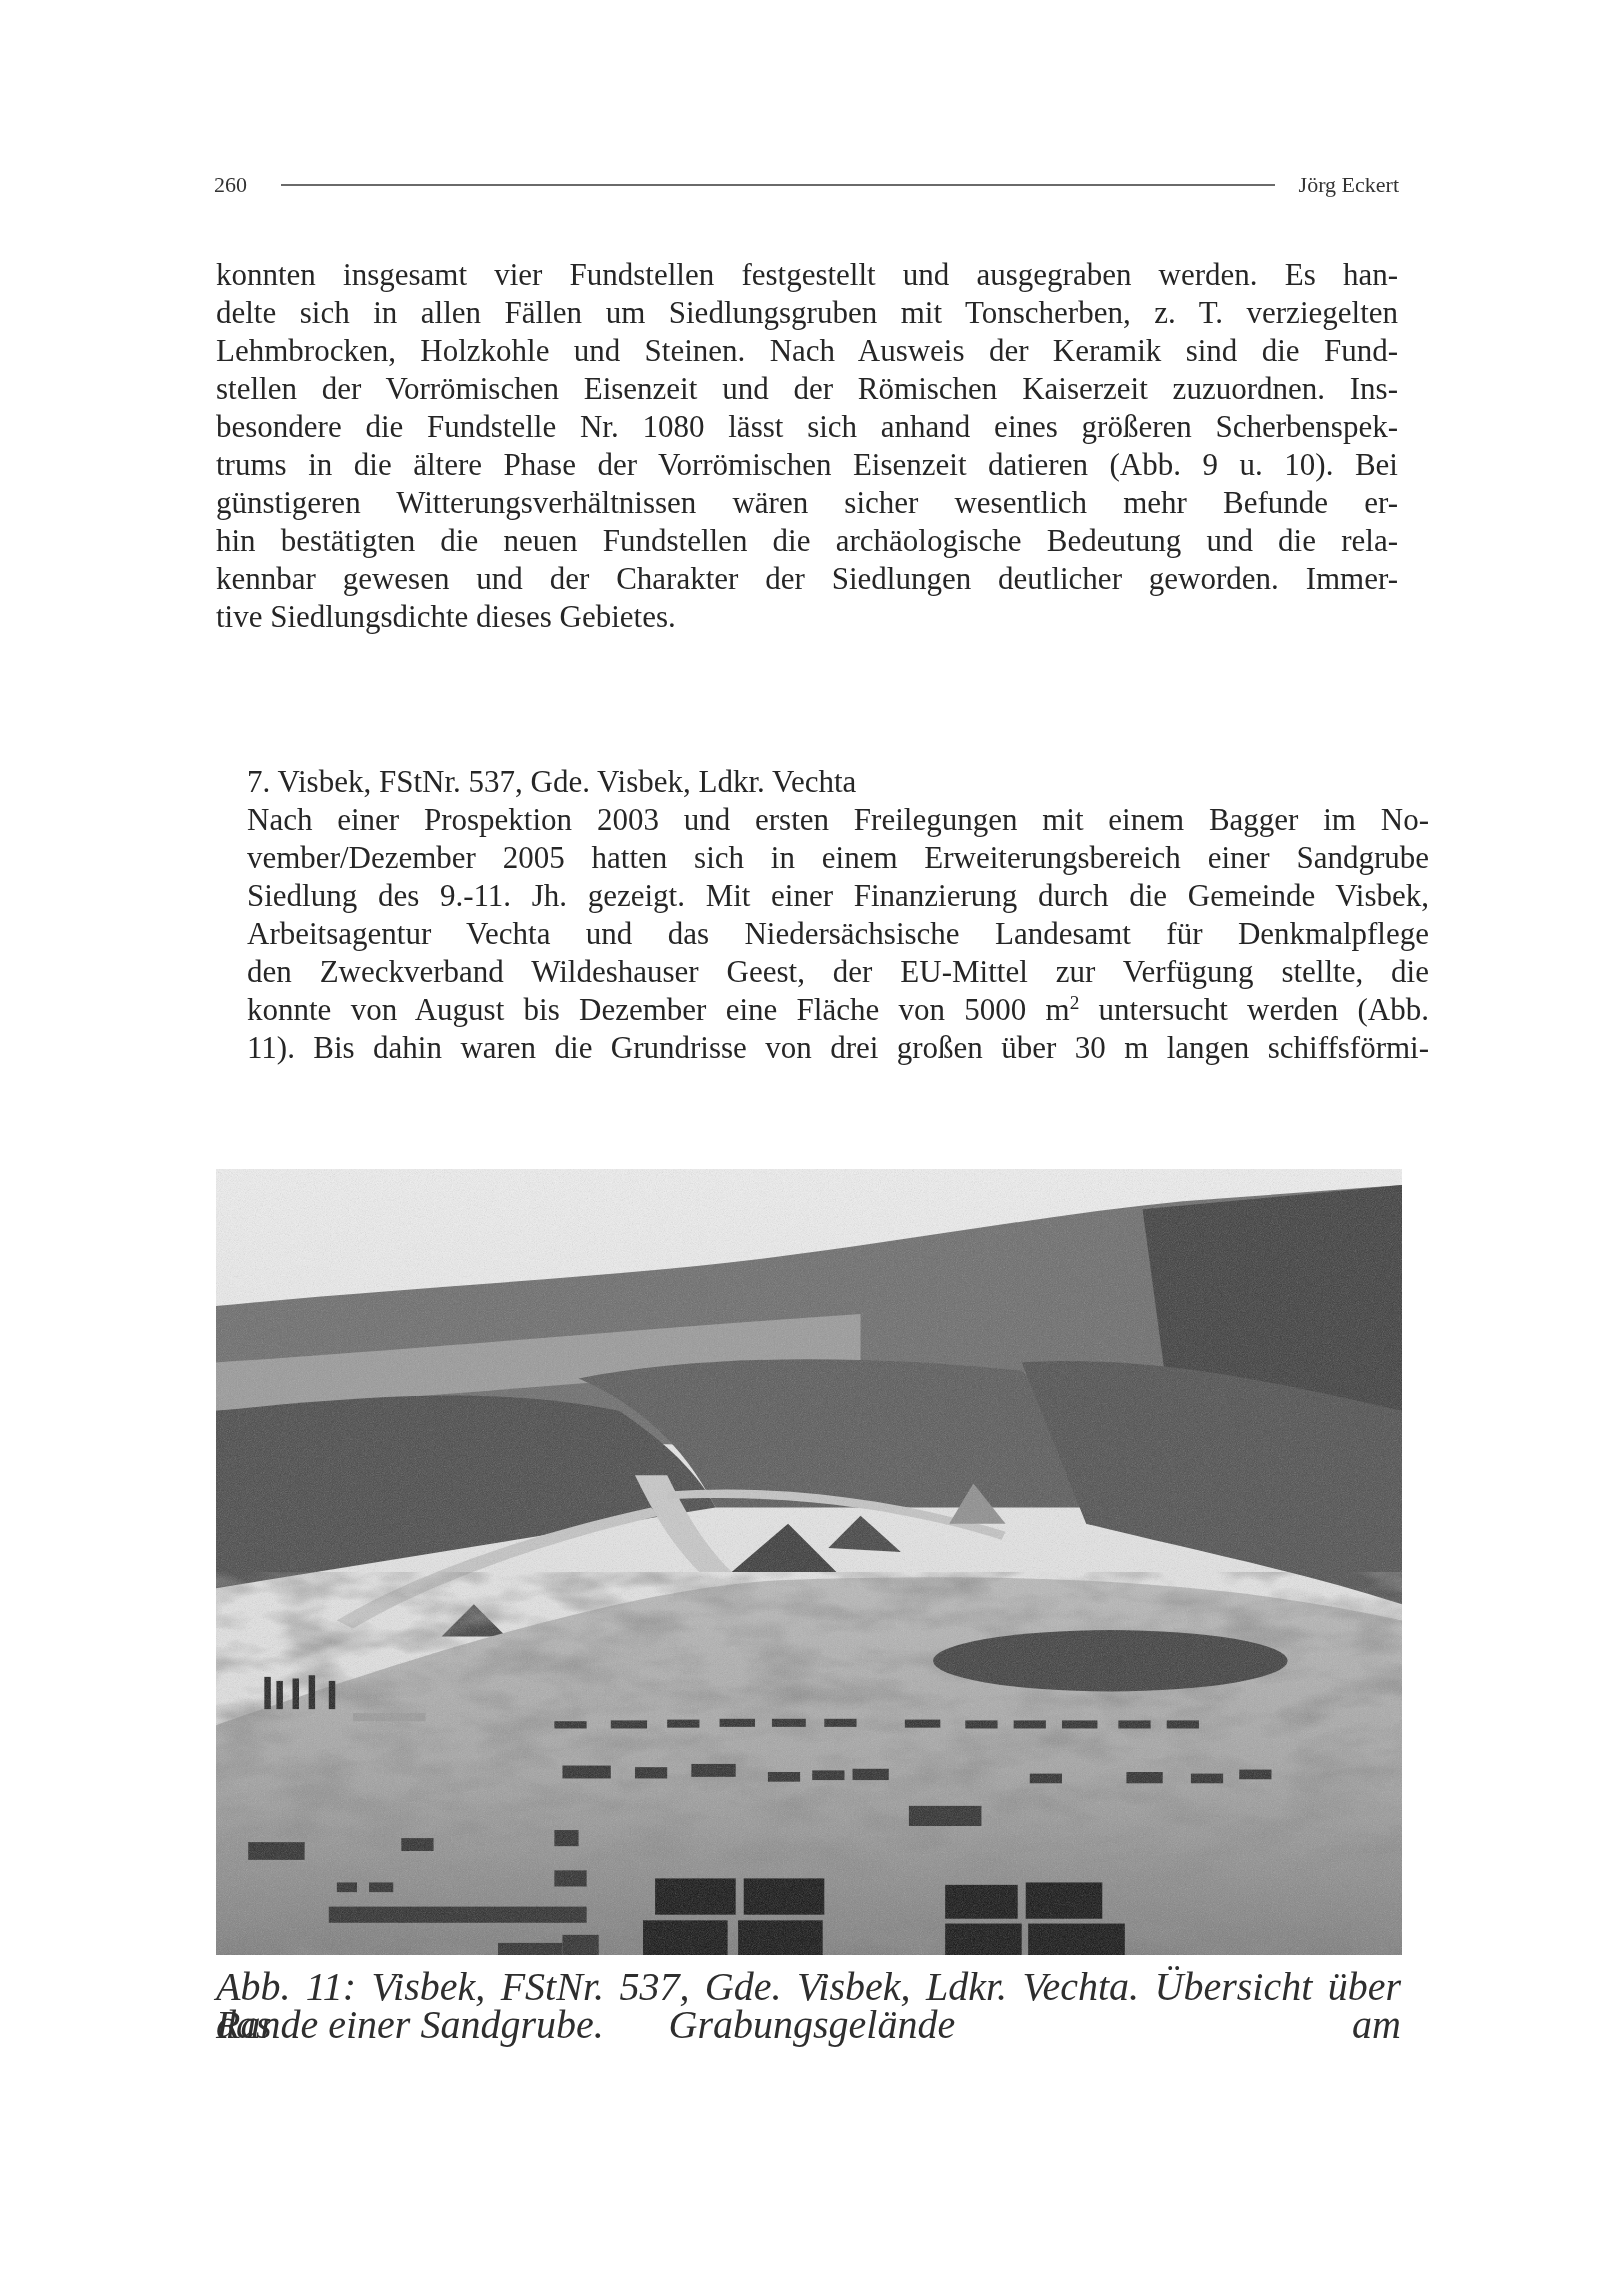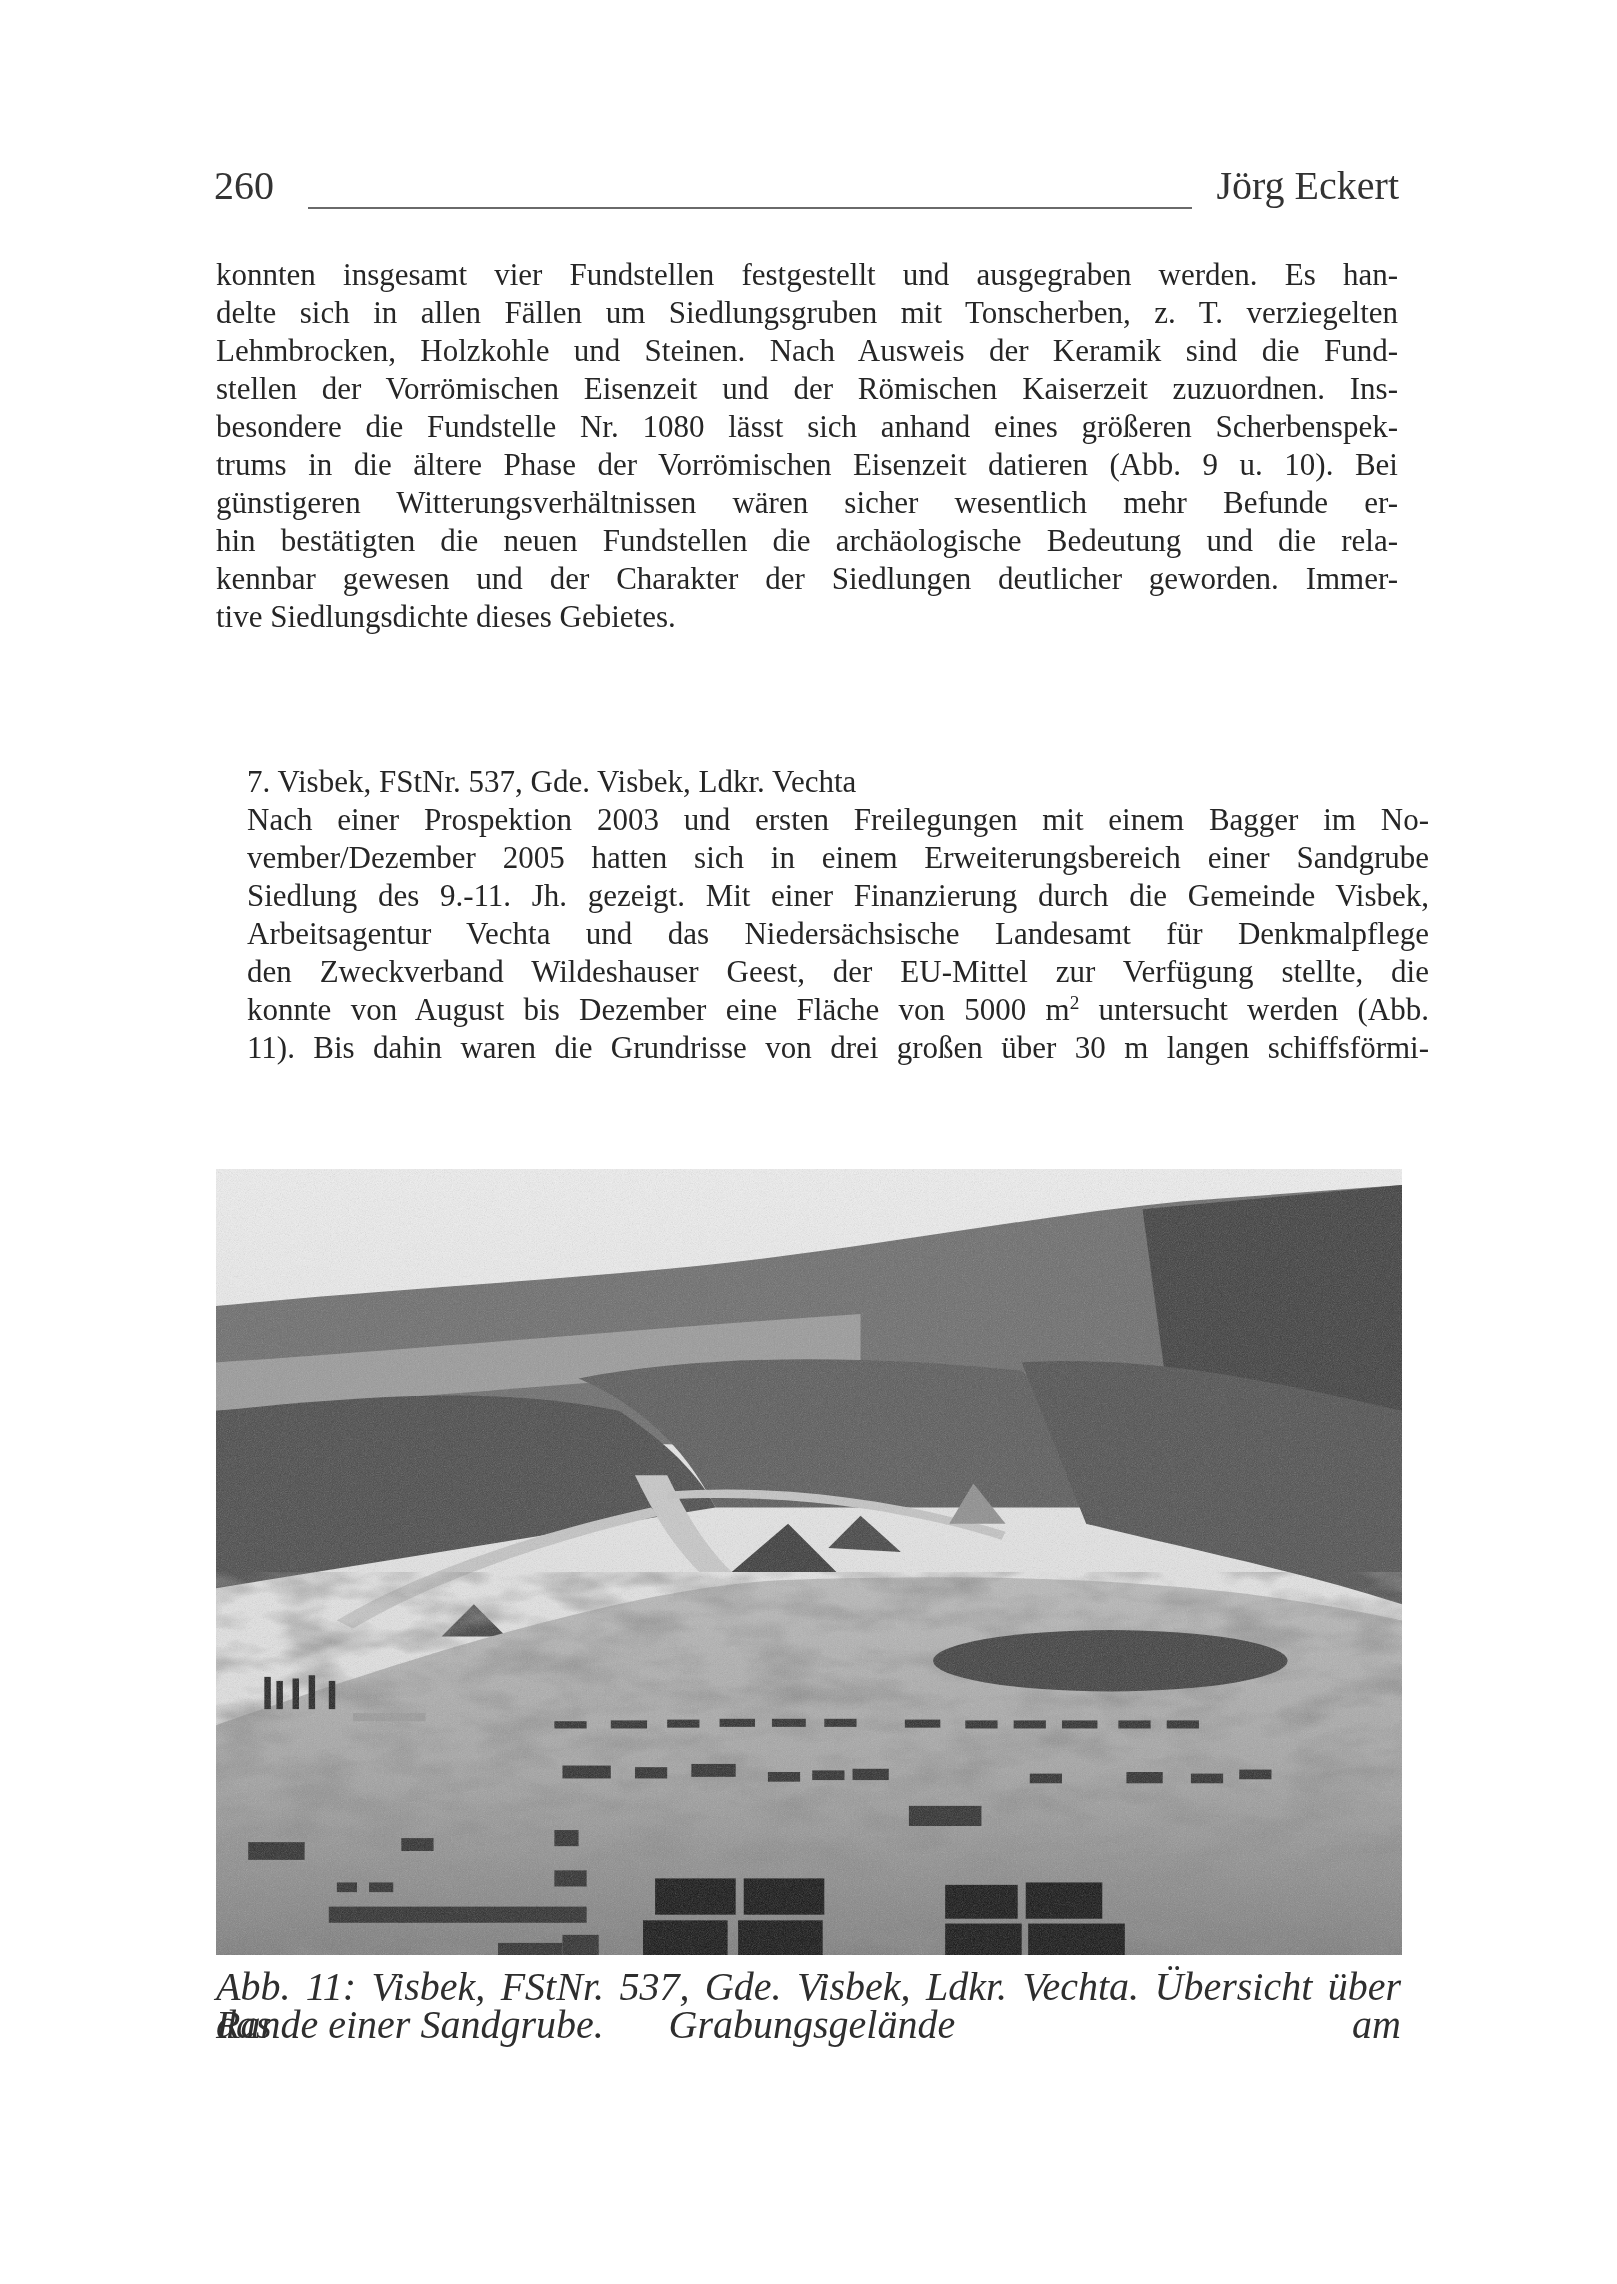--- a/index.html
+++ b/index.html
@@ -2,21 +2,21 @@
 <html style="font-size:13px"><head>
 <meta charset="utf-8">
 <style>
   html, body { margin: 0; padding: 0; background: #ffffff; }
   body { width: 1618px; height: 2284px; position: relative; overflow: hidden;
          font-family: "Liberation Serif", "DejaVu Serif", serif; color: #262626; }
   .page { position: absolute; left: 0; top: 0; width: 1618px; height: 2284px; }
 
   
   .header { position: absolute; left: 214px; top: 161px; width: 1185px; height: 48px;
-            display: flex; align-items: flex-end; font-size: 40px; color: #333; }
+            display: flex; align-items: center; font-size: 22px; color: #333; }
   .header .pageno { flex: 0 0 auto; }
   .header .rule { flex: 1 1 auto; height: 1.6px; background: #6a6a6a; margin: 0 24px 0 34px; }
   .header .author { flex: 0 0 auto; }
 
   
   .block { position: absolute; left: 216px; width: 1182px; font-size: 31px; line-height: 38px; }
   .line { display: block; text-align: justify; text-align-last: justify; white-space: nowrap; height: 38px; }
   .line.last { text-align-last: left; }
   .heading { display: block; height: 38px; }
   sup { font-size: 19.3px; line-height: 0; vertical-align: 11.3px; }

